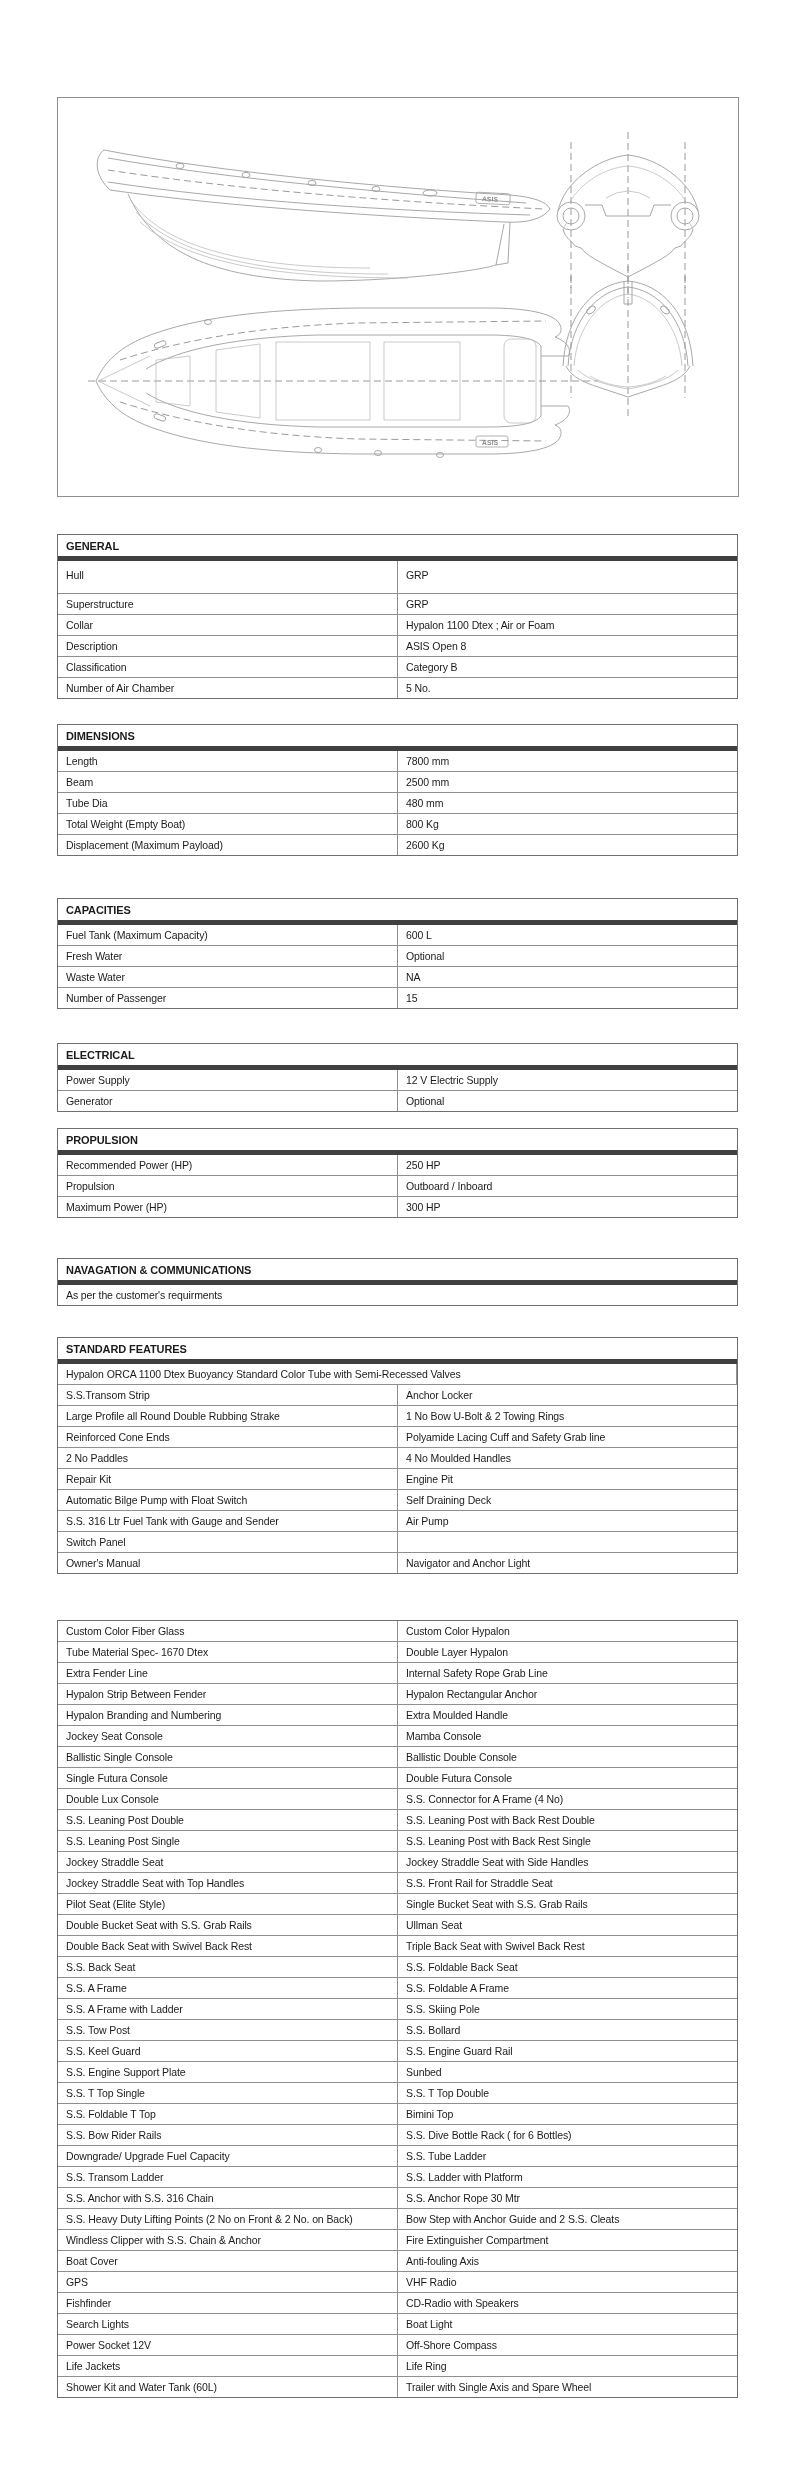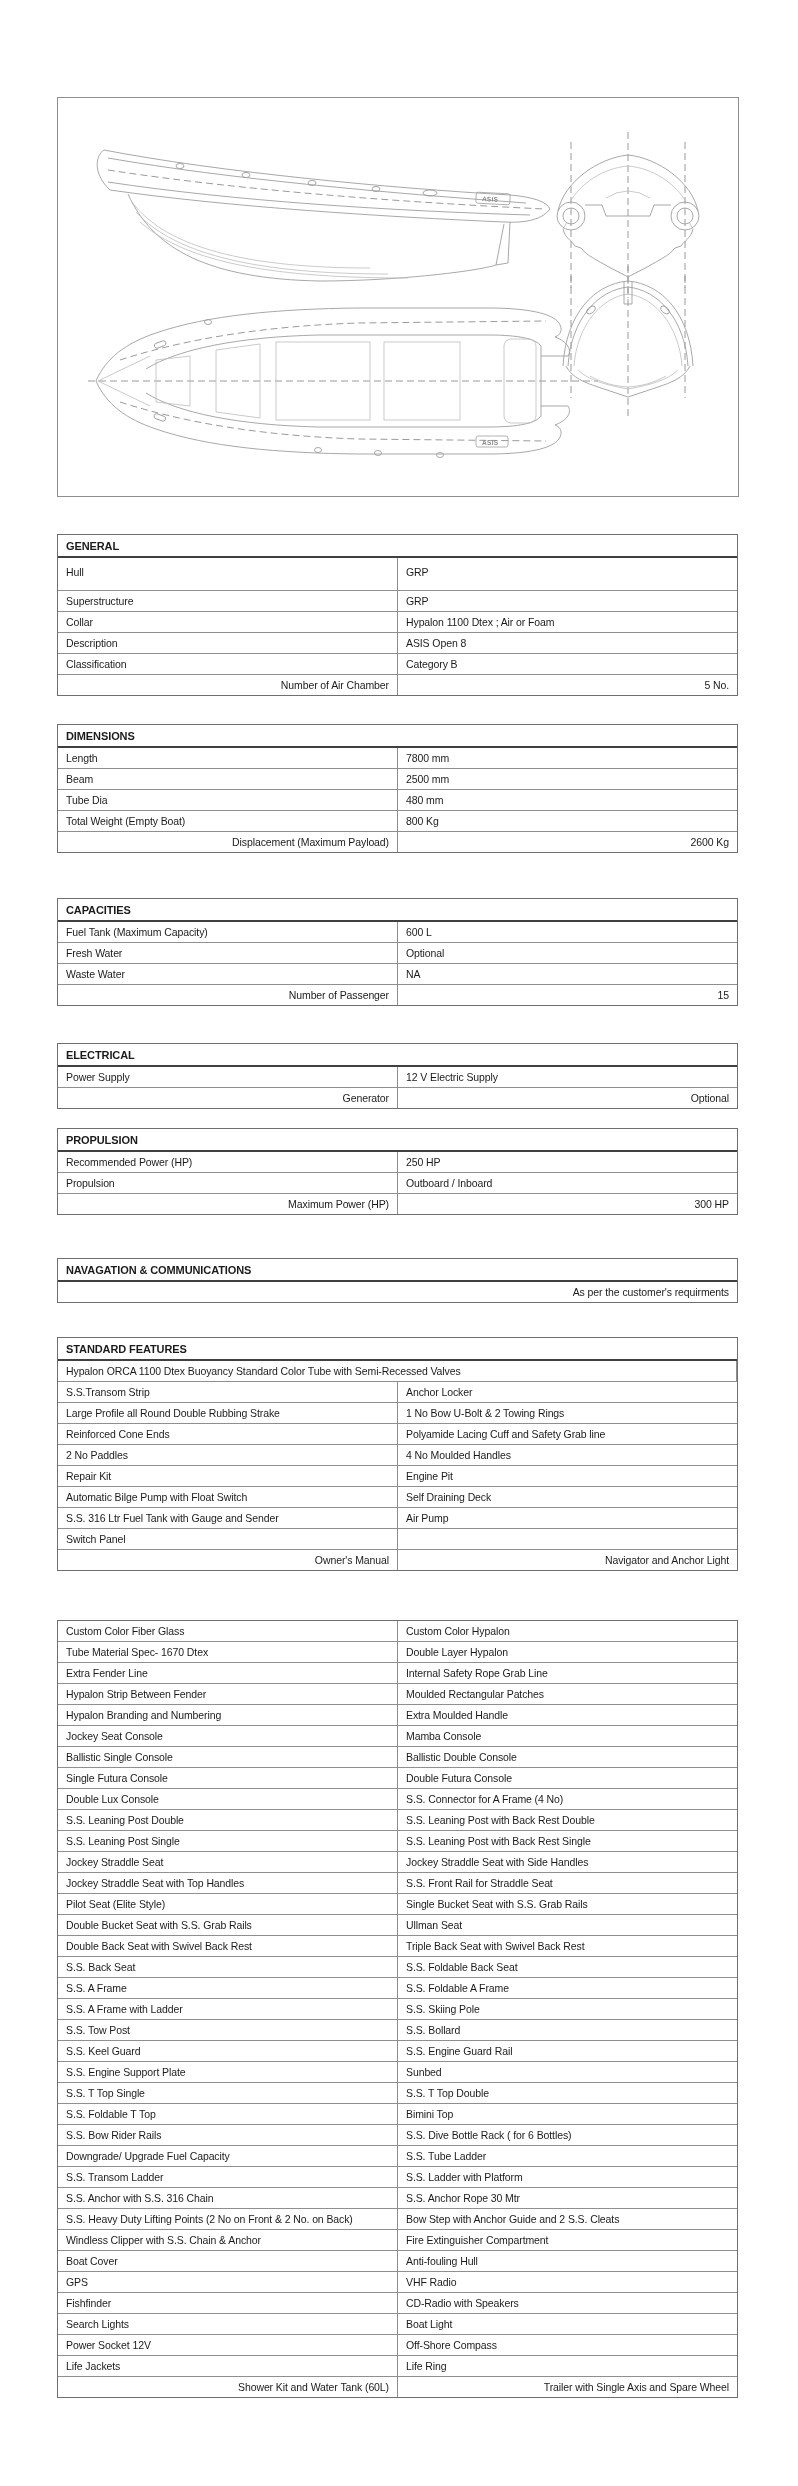--- a/index.html
+++ b/index.html
@@ -12,24 +12,24 @@
   .drawing-box {
     position:absolute; left:57px; top:97px; width:682px; height:400px;
     border:1px solid #8e8e8e; background:#ffffff;
   }
   .spec-table {
     position:absolute; left:57px; width:681px;
     border:1px solid #6f6f6f; background:#fff;
   }
   .thead {
     font-size:11px; font-weight:bold; letter-spacing:-0.1px;
-    padding:5px 8px 4px; border-bottom:2px solid #404040;
+    padding:5px 8px 4px; border-bottom:5px solid #404040;
   }
   .trow { display:flex; border-bottom:1px solid #8f8f8f; }
-  .trow:last-child { border-bottom:none;text-align:right; }
+  .trow:last-child { border-bottom:none; }
   .tcell {
     flex:1; padding:4px 8px 3px; font-size:10.5px; line-height:13px;
     letter-spacing:-0.1px; overflow:hidden;
   }
   .trow:not(.single) .tcell:first-child { border-right:1px solid #8f8f8f; }
   .tall-first .trow:first-child .tcell { padding:8px 8px 11px; }
   svg .thin   { fill:none; stroke:#9e9e9e; stroke-width:0.9; }
   svg .lite   { fill:none; stroke:#bdbdbd; stroke-width:0.8; }
   svg .dash   { fill:none; stroke:#8f8f8f; stroke-width:0.9; stroke-dasharray:7 4; }
   svg .badge  { fill:none; stroke:#9e9e9e; stroke-width:0.8; }
@@ -301,21 +301,21 @@
         <div class="trow">
           <div class="tcell">Tube Material Spec- 1670 Dtex</div>
           <div class="tcell">Double Layer Hypalon</div>
         </div>
         <div class="trow">
           <div class="tcell">Extra Fender Line</div>
           <div class="tcell">Internal Safety Rope Grab Line</div>
         </div>
         <div class="trow">
           <div class="tcell">Hypalon Strip Between Fender</div>
-          <div class="tcell">Moulded Rectangular Patches</div>
+          <div class="tcell">Hypalon Rectangular Anchor</div>
         </div>
         <div class="trow">
           <div class="tcell">Hypalon Branding and Numbering</div>
           <div class="tcell">Extra Moulded Handle</div>
         </div>
         <div class="trow">
           <div class="tcell">Jockey Seat Console</div>
           <div class="tcell">Mamba Console</div>
         </div>
         <div class="trow">
@@ -409,21 +409,21 @@
         <div class="trow">
           <div class="tcell">S.S. Heavy Duty Lifting Points (2 No on Front &amp; 2 No. on Back)</div>
           <div class="tcell">Bow Step with Anchor Guide and 2 S.S. Cleats</div>
         </div>
         <div class="trow">
           <div class="tcell">Windless Clipper with S.S. Chain &amp; Anchor</div>
           <div class="tcell">Fire Extinguisher Compartment</div>
         </div>
         <div class="trow">
           <div class="tcell">Boat Cover</div>
-          <div class="tcell">Anti-fouling Hull</div>
+          <div class="tcell">Anti-fouling Axis</div>
         </div>
         <div class="trow">
           <div class="tcell">GPS</div>
           <div class="tcell">VHF Radio</div>
         </div>
         <div class="trow">
           <div class="tcell">Fishfinder</div>
           <div class="tcell">CD-Radio with Speakers</div>
         </div>
         <div class="trow">

